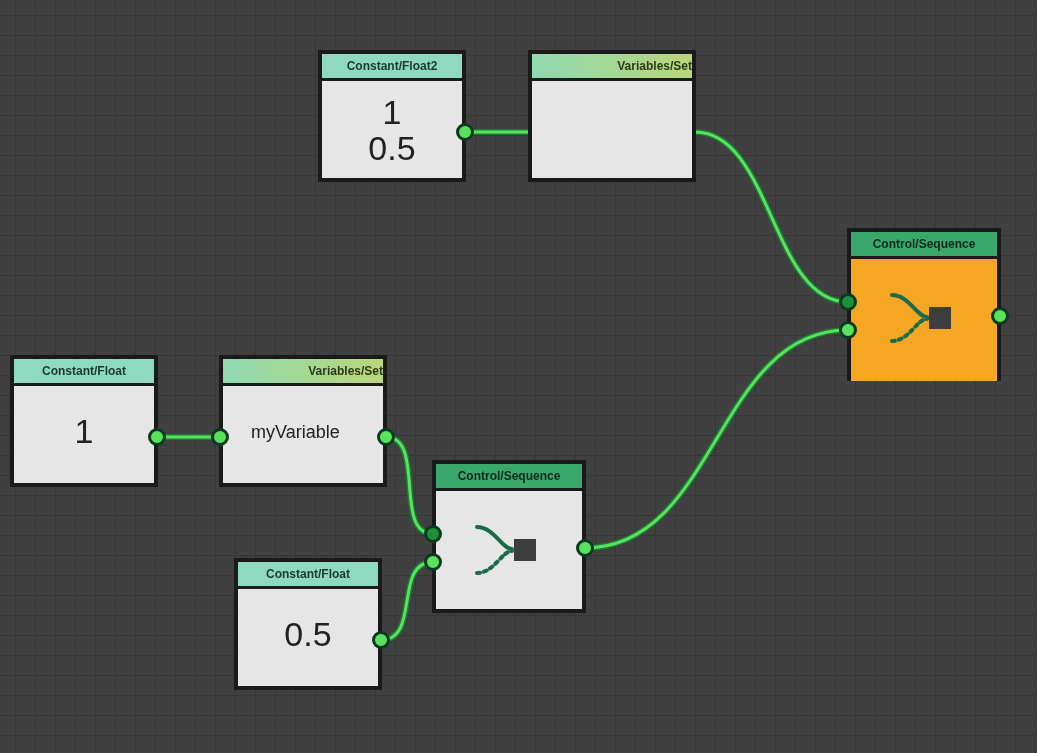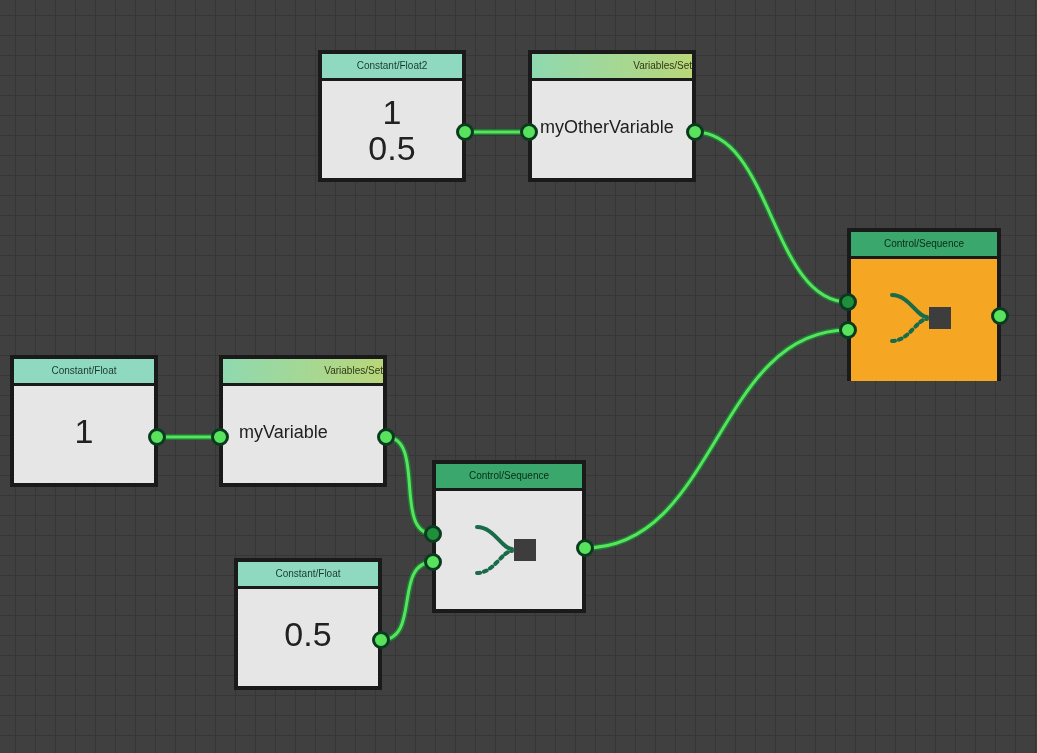--- a/index.html
+++ b/index.html
@@ -10,21 +10,21 @@
     background-image:
       linear-gradient(#363636 1px,transparent 1px),
       linear-gradient(90deg,#363636 1px,transparent 1px),
       linear-gradient(#2e2e2e 1px,transparent 1px),
       linear-gradient(90deg,#2e2e2e 1px,transparent 1px);
     background-size:20px 20px,20px 20px,100px 100px,100px 100px;
     background-position:-5px -5px,-5px -5px,-5px -5px,-5px -5px;
   }
   svg.wires{position:absolute;inset:0;pointer-events:none;}
   .node{position:absolute;border:4px solid #1a1a1a;background:#e6e6e6;box-sizing:border-box;}
-  .node-header{height:24px;line-height:24px;font-size:10px;font-weight:normal;text-align:center;border-bottom:3px solid #1a1a1a;}
+  .node-header{height:24px;line-height:24px;font-size:12px;font-weight:bold;text-align:center;border-bottom:3px solid #1a1a1a;}
   .hdr-teal{background:#8fd9c1;color:#1a3a30;}
   .hdr-olive{background:linear-gradient(90deg,#8fd9b0,#b9d67a);color:#2c3a16;text-align:right;}
   .hdr-green{background:#3aa76d;color:#0d2a18;}
   .node-body{position:relative;}
   .body-orange{background:#f5a623;}
   .big-number{font-size:34px;font-weight:400;color:#212121;text-align:center;line-height:1.05;}
   .var-label{font-size:18px;color:#212121;}
   .port{position:absolute;width:18px;height:18px;border:3px solid #0b3b1e;border-radius:50%;box-sizing:border-box;}
   .port.filled{background:#58e25e;}
   .port.solid{background:#1f8f3c;}
@@ -57,25 +57,20 @@
       <div class="big-number" style="padding-top:14px;">
         <span>1</span><br>
         <span>0.5</span>
       </div>
       <div class="port filled" style="right:-12px;top:42px;"></div>
     </div>
   </div>
 
   <div class="node" style="left:528px;top:50px;width:168px;height:132px;">
     <div class="node-header hdr-olive">Variables/Set</div>
-    <div class="node-body" style="height:101px;">
-      <div style="position:absolute;left:8px;top:36px;" class="var-label">myOtherVariable</div>
-      <div class="port filled" style="left:-12px;top:42px;"></div>
-      <div class="port filled" style="right:-12px;top:42px;"></div>
-    </div>
   </div>
 
   <div class="node" style="left:847px;top:228px;width:154px;height:153px;">
     <div class="node-header hdr-green">Control/Sequence</div>
     <div class="node-body body-orange" style="height:122px;">
       <div class="seq-icon" style="left:38px;top:30px;width:70px;height:60px;">
         <svg width="70" height="60">
           <path d="M3 6 C 20 6, 28 28, 38 28" stroke="#1a6b4a" stroke-width="4" fill="none" stroke-linecap="round"></path>
           <path d="M3 52 C 20 52, 28 30, 38 30" stroke="#1a6b4a" stroke-width="4" fill="none" stroke-linecap="round" stroke-dasharray="3 4"></path>
         </svg>
@@ -93,21 +88,21 @@
       <div class="big-number" style="padding-top:28px;">
         <span>1</span>
       </div>
       <div class="port filled" style="right:-12px;top:42px;"></div>
     </div>
   </div>
 
   <div class="node" style="left:219px;top:355px;width:168px;height:132px;">
     <div class="node-header hdr-olive">Variables/Set</div>
     <div class="node-body" style="height:101px;">
-      <div style="position:absolute;left:16px;top:36px;" class="var-label">myVariable</div>
+      <div style="position:absolute;left:28px;top:36px;" class="var-label">myVariable</div>
       <div class="port filled" style="left:-12px;top:42px;"></div>
       <div class="port filled" style="right:-12px;top:42px;"></div>
     </div>
   </div>
 
   <div class="node" style="left:432px;top:460px;width:154px;height:153px;">
     <div class="node-header hdr-green">Control/Sequence</div>
     <div class="node-body" style="height:122px;">
       <div class="seq-icon" style="left:38px;top:30px;width:70px;height:60px;">
         <svg width="70" height="60">

